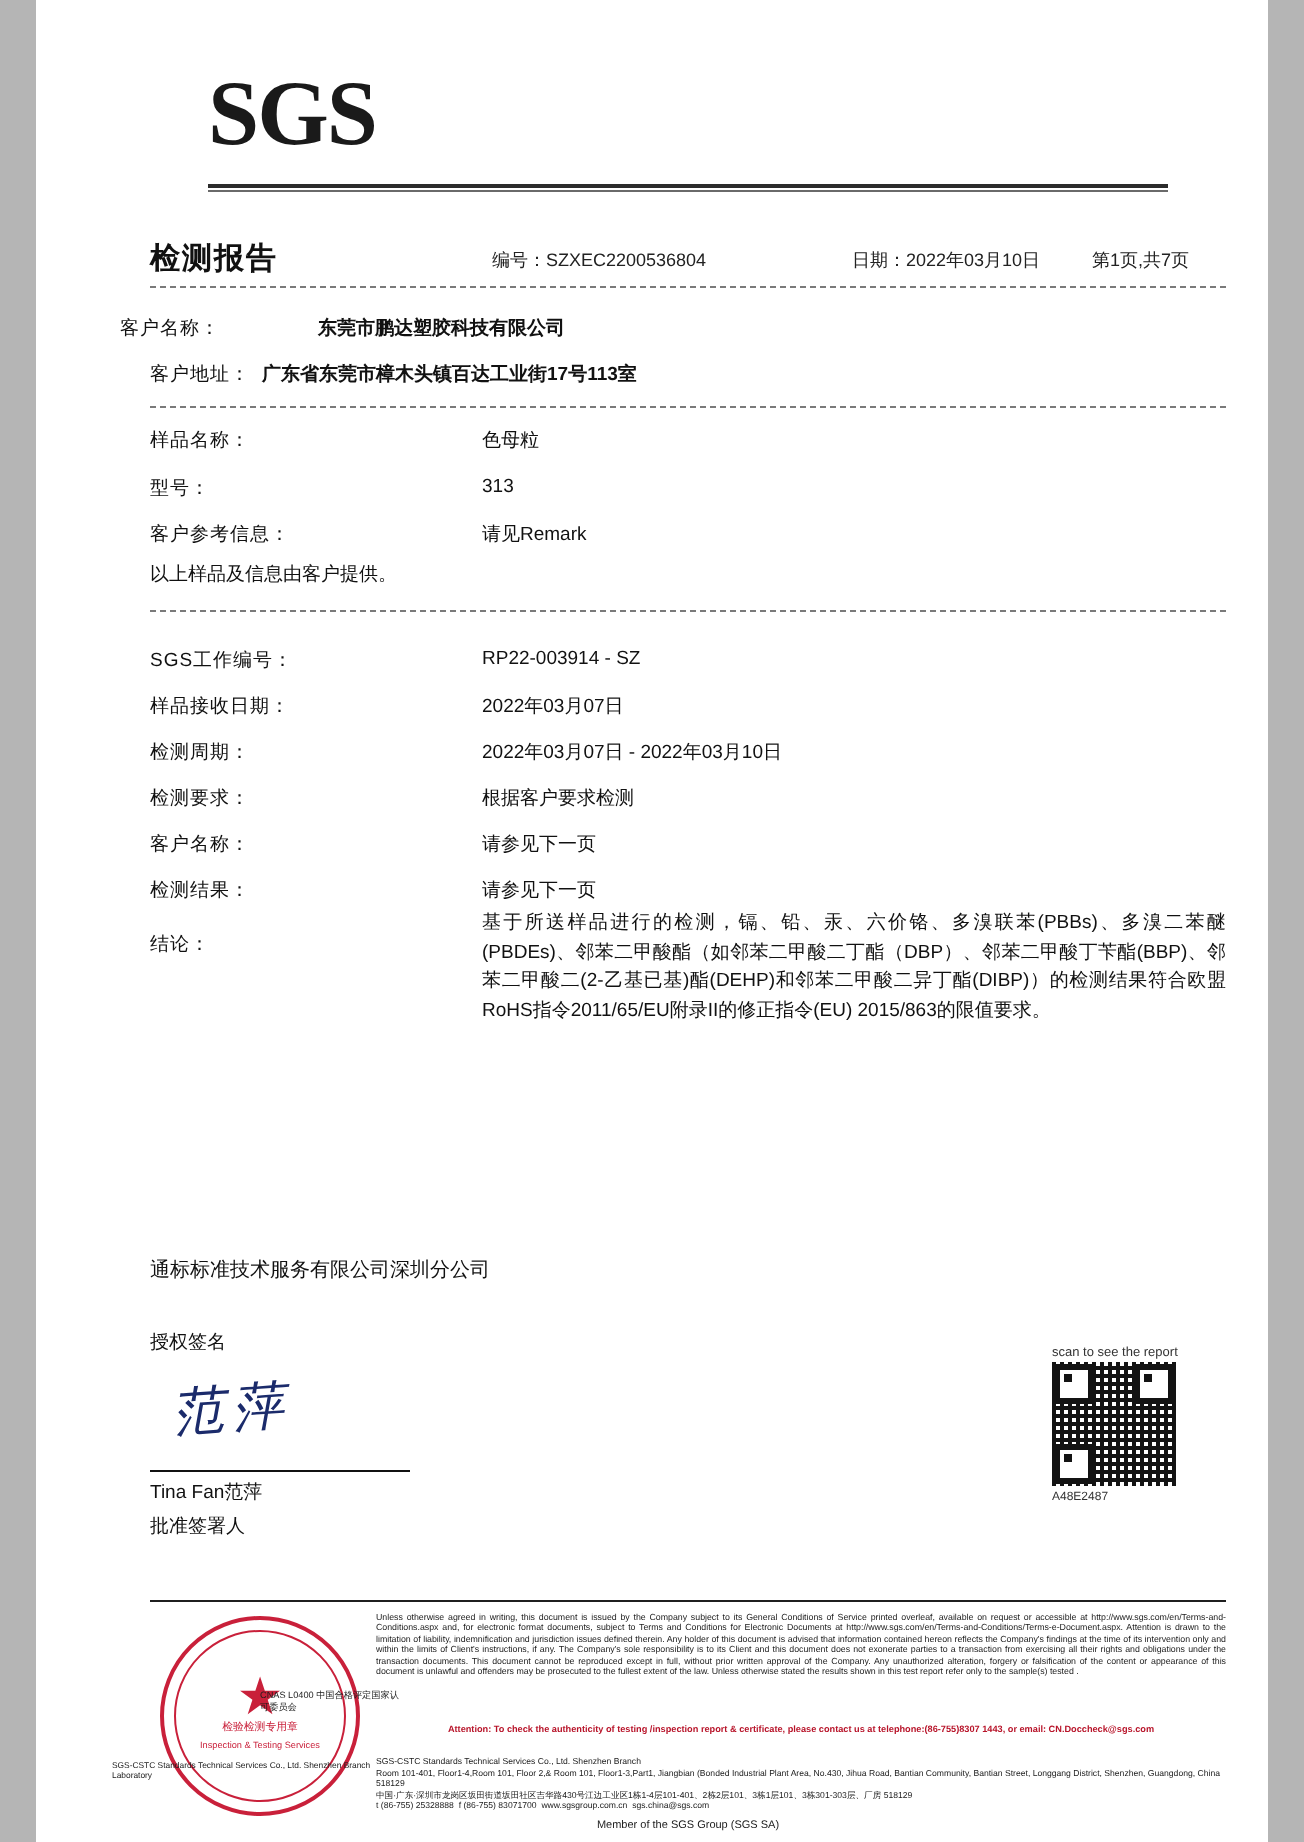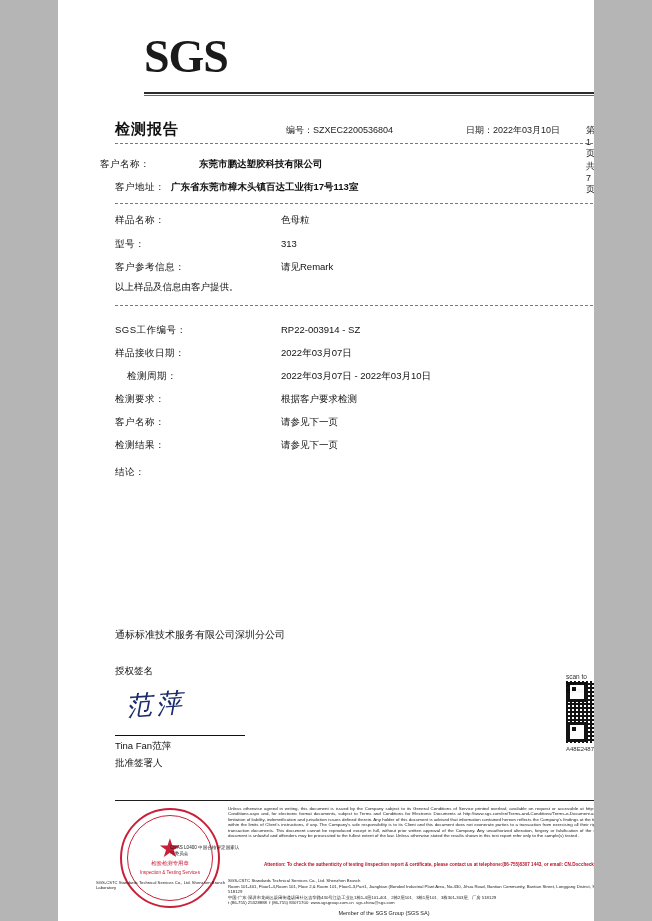--- a/index.html
+++ b/index.html
@@ -5,21 +5,21 @@
   html, body {
     margin: 0;
     padding: 0;
     background: #b5b5b5;
   }
   body {
     font-family: "Liberation Sans", sans-serif;
   }
   .page {
     position: relative;
-    width: 536px;
+    width: 616px;
     height: 921px;
     background: #ffffff;
     overflow: hidden;
     margin: 0 auto;
   }
   
   .logo {
     position: absolute;
     left: 86px;
     top: 34px;
@@ -349,33 +349,34 @@
   <div class="note-line" style="top:281px;">以上样品及信息由客户提供。</div>
 
   <div class="dashed" style="top:305px;"></div>
 
   <div class="field-label" style="left:57px; top:324px;">SGS工作编号：</div>
   <div class="field-value" style="left:223px; top:324px;">RP22-003914 - SZ</div>
 
   <div class="field-label" style="left:57px; top:347px;">样品接收日期：</div>
   <div class="field-value" style="left:223px; top:347px;">2022年03月07日</div>
 
-  <div class="field-label" style="left:69px; top:370px;">检测周期：</div>
+  <div class="field-label" style="left:57px; top:370px;">检测周期：</div>
   <div class="field-value" style="left:223px; top:370px;">2022年03月07日 - 2022年03月10日</div>
 
   <div class="field-label" style="left:57px; top:393px;">检测要求：</div>
   <div class="field-value" style="left:223px; top:393px;text-align:center;">根据客户要求检测</div>
 
   <div class="field-label" style="left:57px; top:416px;">客户名称：</div>
   <div class="field-value" style="left:223px; top:416px;">请参见下一页</div>
 
   <div class="field-label" style="left:57px; top:439px;">检测结果：</div>
   <div class="field-value" style="left:223px; top:439px;">请参见下一页</div>
 
   <div class="field-label" style="left:57px; top:455px;margin-top:11px;">结论：</div>
+  <div class="conclusion-text">基于所送样品进行的检测，镉、铅、汞、六价铬、多溴联苯(PBBs)、多溴二苯醚(PBDEs)、邻苯二甲酸酯（如邻苯二甲酸二丁酯（DBP）、邻苯二甲酸丁苄酯(BBP)、邻苯二甲酸二(2-乙基已基)酯(DEHP)和邻苯二甲酸二异丁酯(DIBP)）的检测结果符合欧盟RoHS指令2011/65/EU附录II的修正指令(EU) 2015/863的限值要求。</div>
 
   <div class="sig-company">通标标准技术服务有限公司深圳分公司</div>
   <div class="sig-auth">授权签名</div>
   <div class="sig-image">范萍</div>
   <div class="sig-rule"></div>
   <div class="sig-name">Tina Fan范萍</div>
   <div class="sig-role">批准签署人</div>
 
   <div class="qr-caption">scan to see the report</div>
   <div class="qr">

